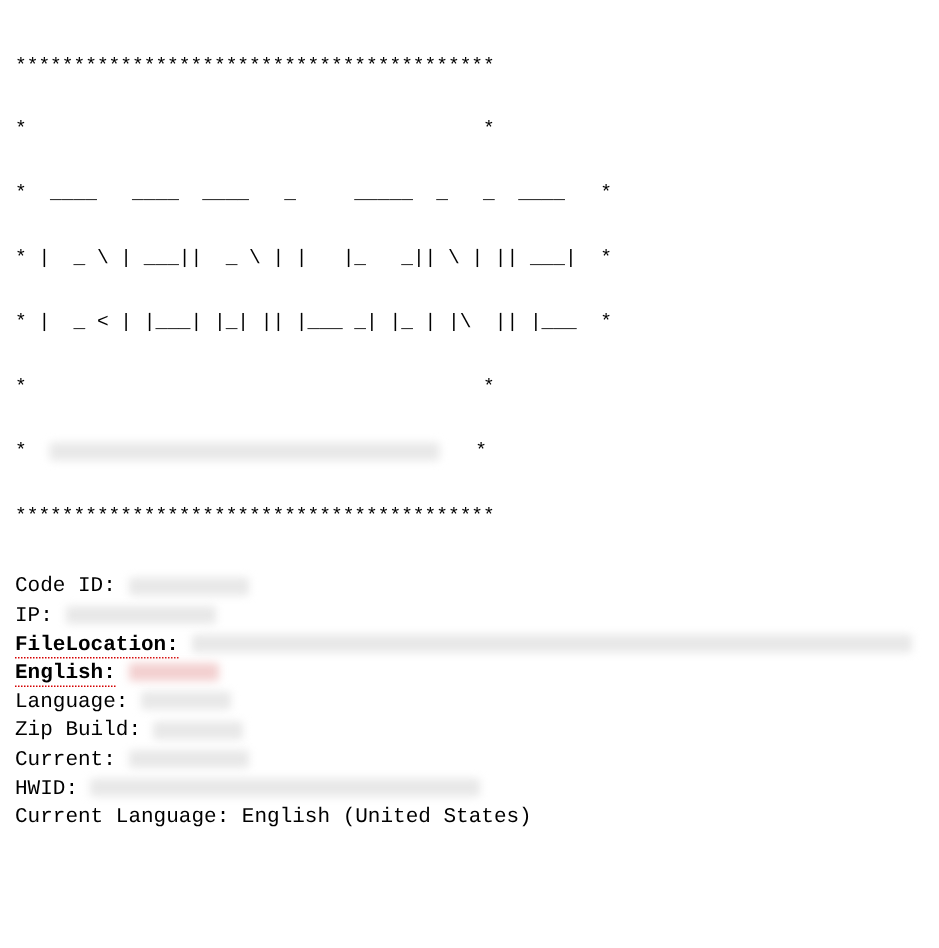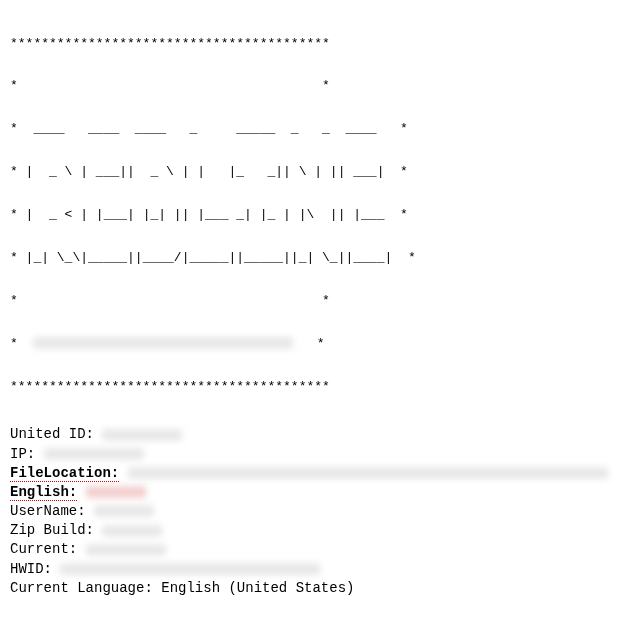--- a/index.html
+++ b/index.html
@@ -54,37 +54,36 @@
   </style>
 </head>
 <body>
 
 <div class="ascii-art">
   <div class="banner-line">*****************************************</div>
   <div class="banner-line">*                                       *</div>
   <div class="banner-line">*<span>  ____   ____  ____   _     _____  _   _  ____ </span>  *</div>
   <div class="banner-line">*<span> |  _ \ | ___||  _ \ | |   |_   _|| \ | || ___|</span>  *</div>
   <div class="banner-line">*<span> |  _ &lt; | |___| |_| || |___ _| |_ | |\  || |___</span>  *</div>
-  <div class="banner-line">*<span> |_| \_\|_____||____/|_____||_____||_| \_||____|</span>  *</div>
   <div class="banner-line">*                                       *</div>
   <div class="banner-line">*  <span class="redacted w260">x</span>   *</div>
   <div class="banner-line">*****************************************</div>
 </div>
 
 <div class="section-gap"></div>
 
-<div class="field-row"><span class="label">United ID:</span> <span class="redacted w80">x</span></div>
+<div class="field-row"><span class="label">Code ID:</span> <span class="redacted w80">x</span></div>
 
 <div class="field-row"><span class="label">IP:</span> <span class="redacted w100">x</span></div>
 
 <div class="field-row"><span class="label redunderline">FileLocation:</span> <span class="redacted w480">x</span></div>
 
 <div class="field-row"><span class="label redunderline">English:</span> <span class="redacted redtint w60">x</span></div>
 
-<div class="field-row"><span class="label">UserName:</span> <span class="redacted w60">x</span></div>
+<div class="field-row"><span class="label">Language:</span> <span class="redacted w60">x</span></div>
 
 <div class="field-row"><span class="label">Zip Build:</span> <span class="redacted w60">x</span></div>
 
 <div class="field-row"><span class="label">Current:</span> <span class="redacted w80">x</span></div>
 
 <div class="field-row"><span class="label">HWID:</span> <span class="redacted w260">x</span></div>
 
 <div class="field-row"><span class="label">Current Language:</span> <span class="value">English (United States)</span></div>
 
 </body></html>

